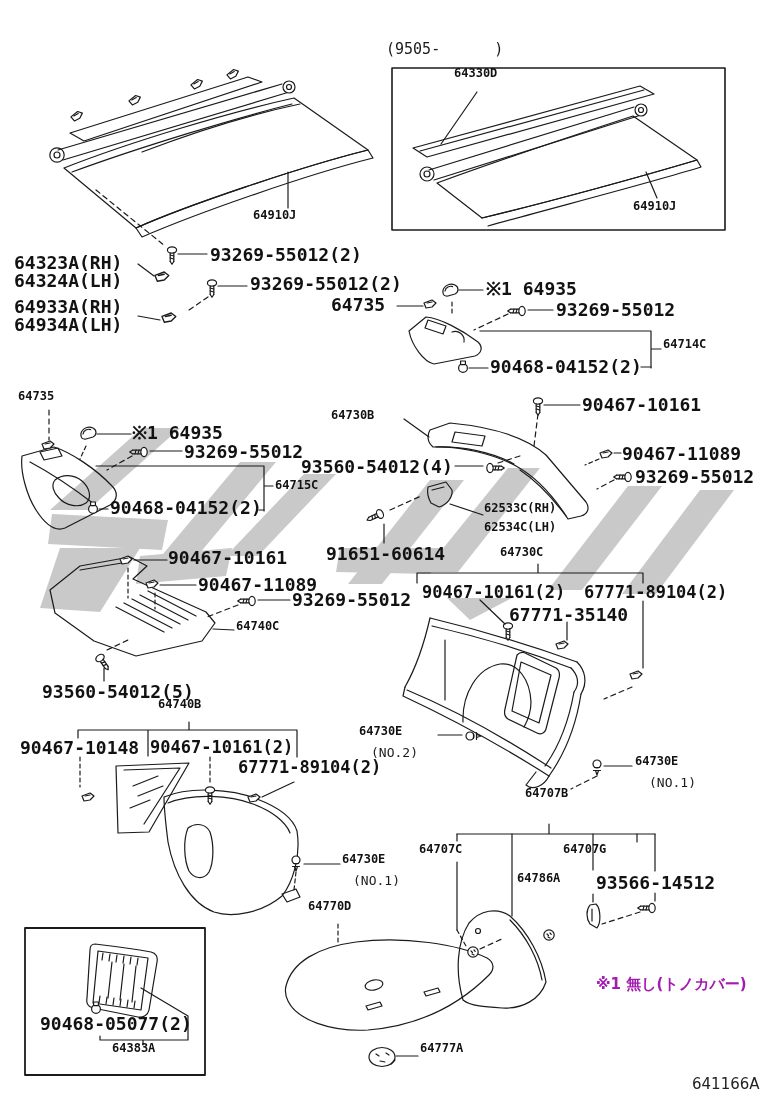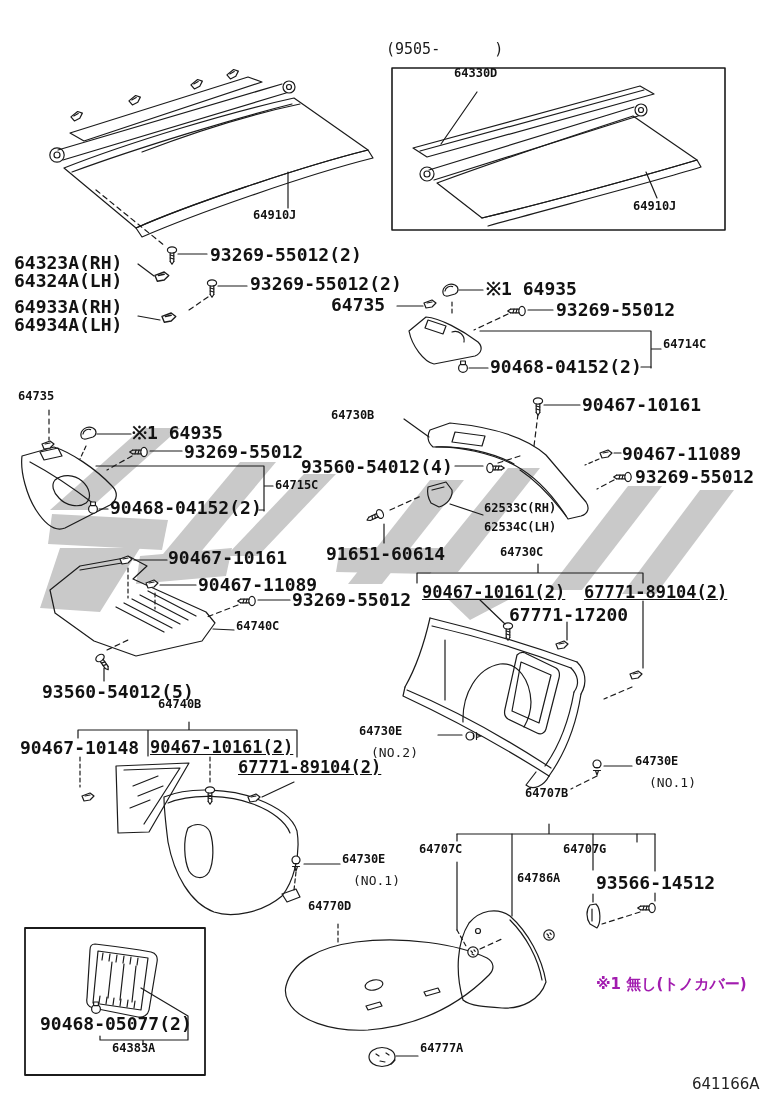--- a/index.html
+++ b/index.html
@@ -2,21 +2,21 @@
 <html><head>
 <meta charset="utf-8">
 <style>
   html,body{margin:0;padding:0;background:#ffffff;}
   #stage{position:relative;width:760px;height:1112px;background:#ffffff;overflow:hidden;
          font-family:"DejaVu Sans Mono",monospace;}
   #art{position:absolute;left:0;top:0;z-index:1;}
   #labels{position:absolute;left:0;top:0;width:760px;height:844px;z-index:2;}
   .pn{position:absolute;font:700 18px "DejaVu Sans Mono",monospace;color:#121212;white-space:pre;line-height:1;}
   .lg{font-size:12px;}
-  .md{font-size:17px;text-decoration:underline;}
+  .md{font-size:17px;}
   .sm{font:400 13px "DejaVu Sans Mono",monospace;position:absolute;color:#1a1a1a;white-space:pre;line-height:1;}
   .note{font:400 15px "DejaVu Sans Mono",monospace;position:absolute;color:#1a1a1a;white-space:pre;line-height:1;}
   .jp{font:700 15px "DejaVu Sans",sans-serif;position:absolute;color:#a21caf;white-space:pre;line-height:1;}
   .code{font:400 15px "DejaVu Sans",sans-serif;position:absolute;color:#232323;white-space:pre;line-height:1;}
 </style>
 </head>
 <body>
 
 <div id="stage">
 
@@ -326,21 +326,21 @@
   <div class="pn lg" style="left:484px;top:502px">62533C(RH)</div>
   <div class="pn lg" style="left:484px;top:521px">62534C(LH)</div>
   <div class="pn" style="left:110px;top:499px">90468-04152(2)</div>
   <div class="pn" style="left:168px;top:549px">90467-10161</div>
   <div class="pn" style="left:326px;top:545px">91651-60614</div>
   <div class="pn lg" style="left:500px;top:546px">64730C</div>
   <div class="pn" style="left:198px;top:576px">90467-11089</div>
   <div class="pn" style="left:292px;top:591px">93269-55012</div>
   <div class="pn md" style="left:422px;top:584px">90467-10161(2)</div>
   <div class="pn md" style="left:584px;top:584px">67771-89104(2)</div>
-  <div class="pn" style="left:509px;top:606px">67771-17200</div>
+  <div class="pn" style="left:509px;top:606px">67771-35140</div>
   <div class="pn lg" style="left:236px;top:620px">64740C</div>
   <div class="pn" style="left:42px;top:683px">93560-54012(5)</div>
   <div class="pn lg" style="left:158px;top:698px">64740B</div>
   <div class="pn lg" style="left:359px;top:725px">64730E</div>
   <div class="sm" style="left:371px;top:746px">(NO.2)</div>
   <div class="pn" style="left:20px;top:739px">90467-10148</div>
   <div class="pn md" style="left:150px;top:739px">90467-10161(2)</div>
   <div class="pn md" style="left:238px;top:759px">67771-89104(2)</div>
   <div class="pn lg" style="left:635px;top:755px">64730E</div>
   <div class="sm" style="left:649px;top:776px">(NO.1)</div>

